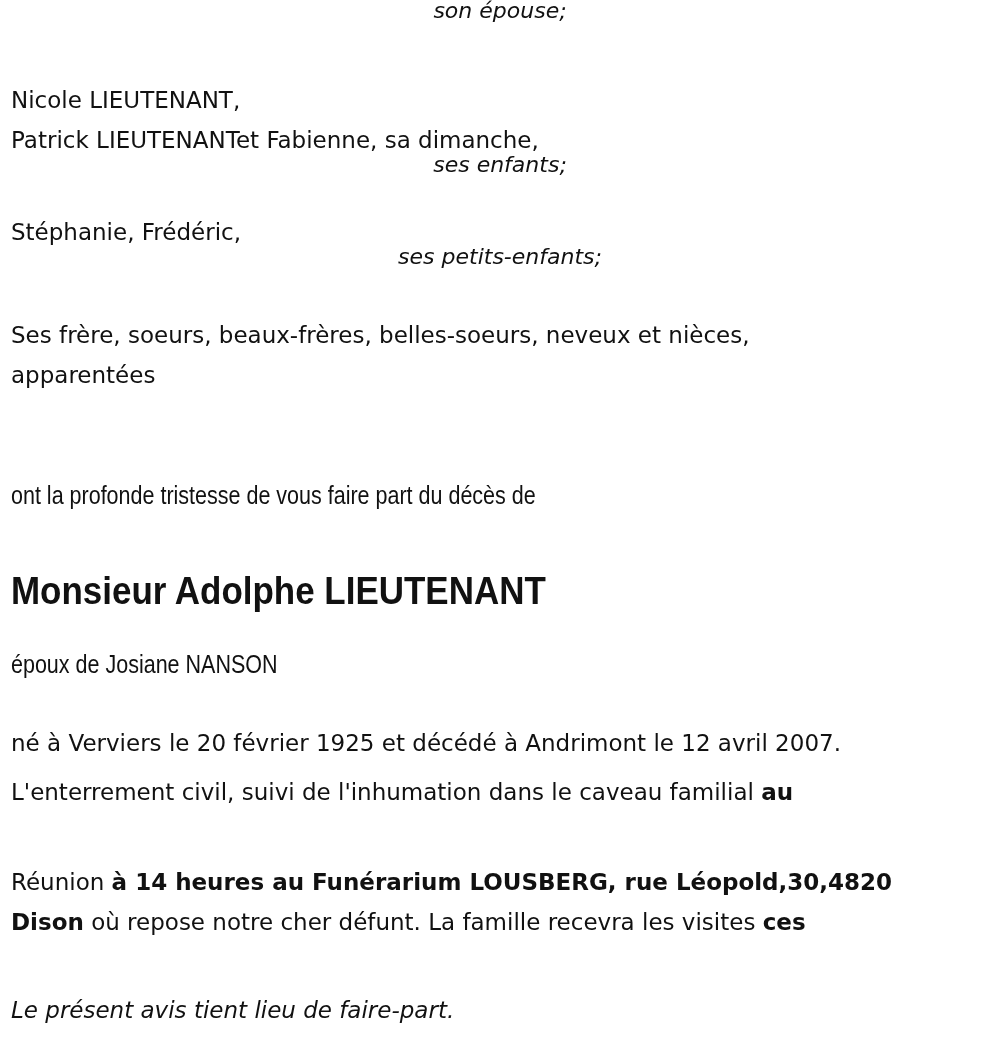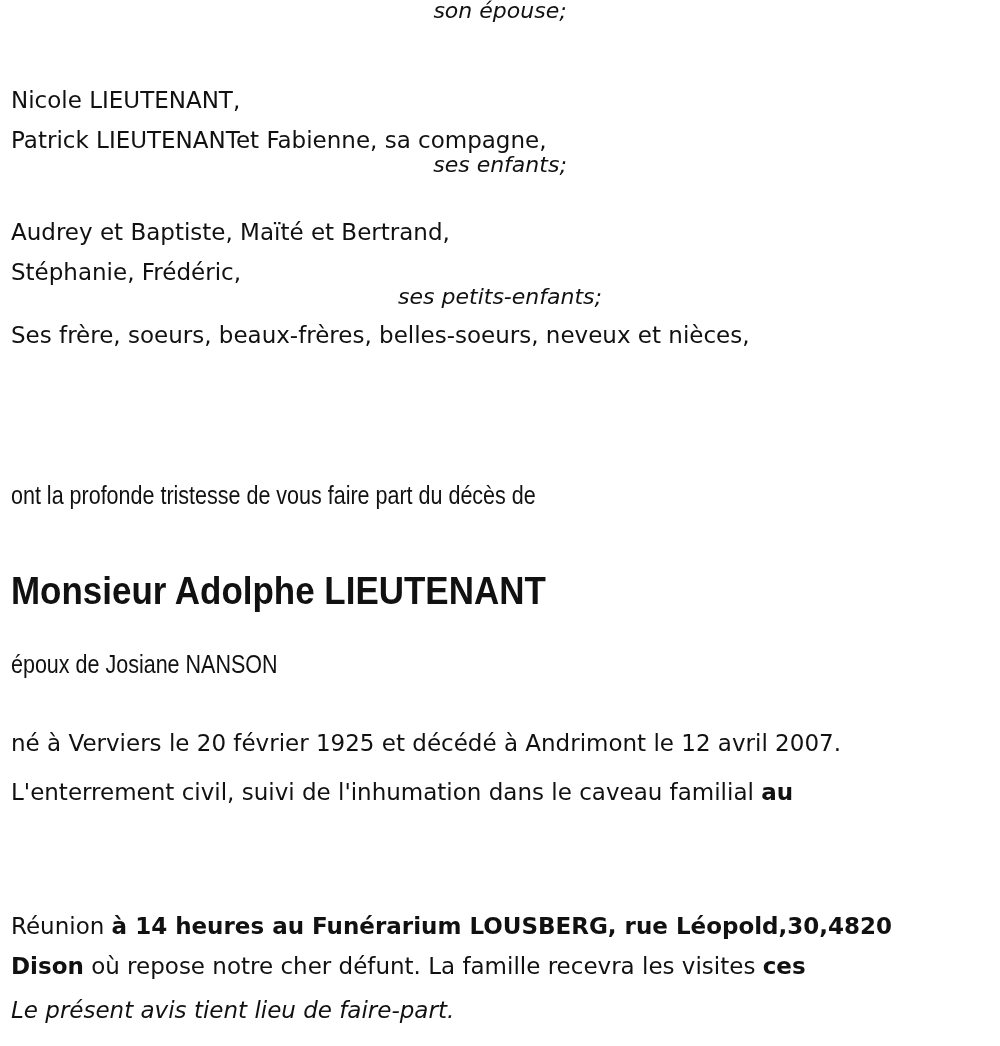--- a/index.html
+++ b/index.html
@@ -21,32 +21,32 @@
 <body>
 
 <div class="wrap">
 
   <div class="abs" style="top:6px;width:978px;">
     <span class="role" style="margin-top:-6px;">son épouse;</span>
   </div>
 
   <div class="abs" style="top:68px;width:978px;margin-top:12px;">
     <span class="line">Nicole LIEUTENANT,</span>
-    <span class="line">Patrick LIEUTENANTet Fabienne, sa compagne,</span>
+    <span class="line">Patrick LIEUTENANTet Fabienne, sa dimanche,</span>
     <span class="role" style="margin-top:-6px;">ses enfants;</span>
   </div>
 
   <div class="abs" style="top:212px;width:978px;">
-    <span class="line">Audrey et Baptiste, Maïté et Bertrand,</span>
     <span class="line">Stéphanie, Frédéric,</span>
     <span class="role" style="margin-top:-6px;">ses petits-enfants;</span>
   </div>
 
   <div class="abs" style="top:315px;width:978px;">
     <span class="line">Ses frère, soeurs, beaux-frères, belles-soeurs, neveux et nièces,</span>
+    <span class="line">apparentées</span>
   </div>
 
   <div class="abs" style="top:475px;text-align:right;">
     <span class="line"><span class="cond">ont la profonde tristesse de vous faire part du décès de</span></span>
   </div>
 
   <div class="abs" style="top:568px;text-align:right;">
     <span class="heading" style="line-height:46px;">Monsieur Adolphe LIEUTENANT</span>
   </div>
 
@@ -57,21 +57,21 @@
   <div class="abs" style="top:723px;">
     <span class="line">né à Verviers le 20 février 1925 et décédé à Andrimont le 12 avril 2007.</span>
   </div>
 
   <div class="abs" style="top:772px;width:978px;">
     <span class="line">
       <span>L'enterrement civil, suivi de l'inhumation dans le caveau familial </span><b>au</b>
     </span>
   </div>
 
-  <div class="abs" style="top:862px;width:978px;margin-top:44px;">
+  <div class="abs" style="top:862px;width:978px;">
     <span class="line">
       <span>Réunion </span><b>à 14 heures au Funérarium LOUSBERG, rue Léopold,30,4820</b>
     </span>
     <span class="line">
       <b>Dison</b><span> où repose notre cher défunt. La famille recevra les visites </span><b>ces</b>
     </span>
   </div>
 
   <div class="abs" style="top:990px;font-style:italic;">
     <span class="line">Le présent avis tient lieu de faire-part.</span>

